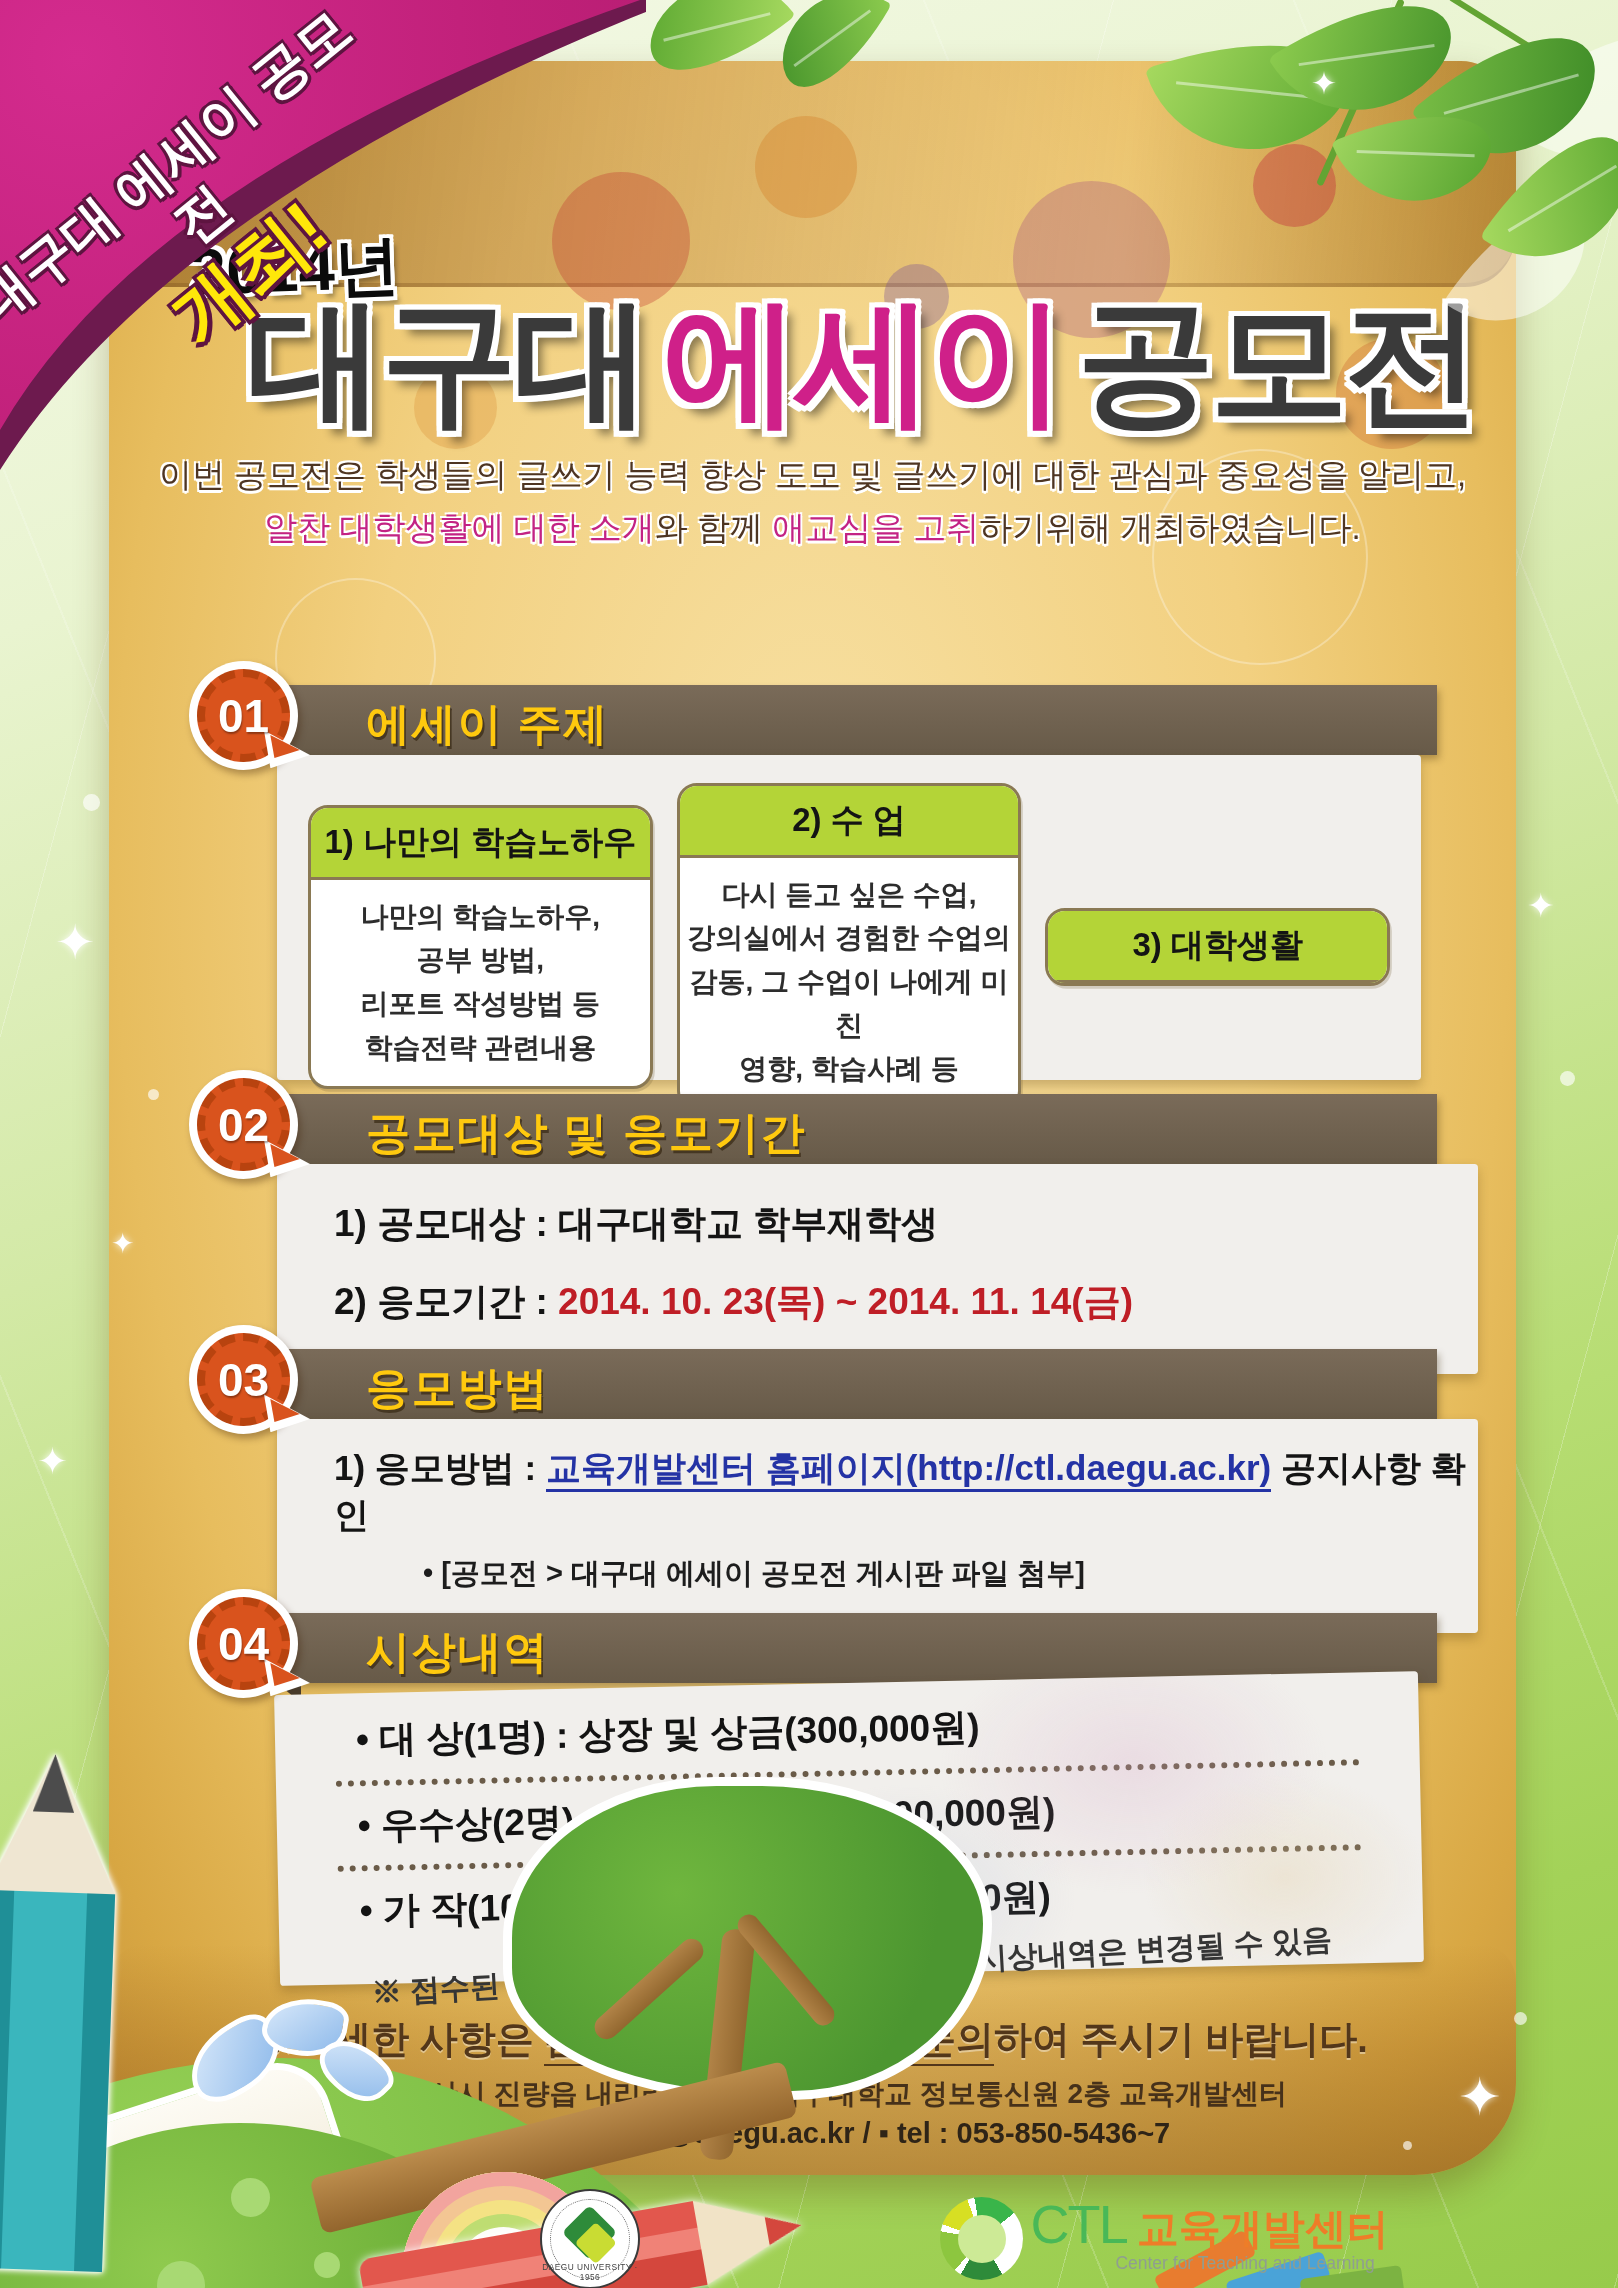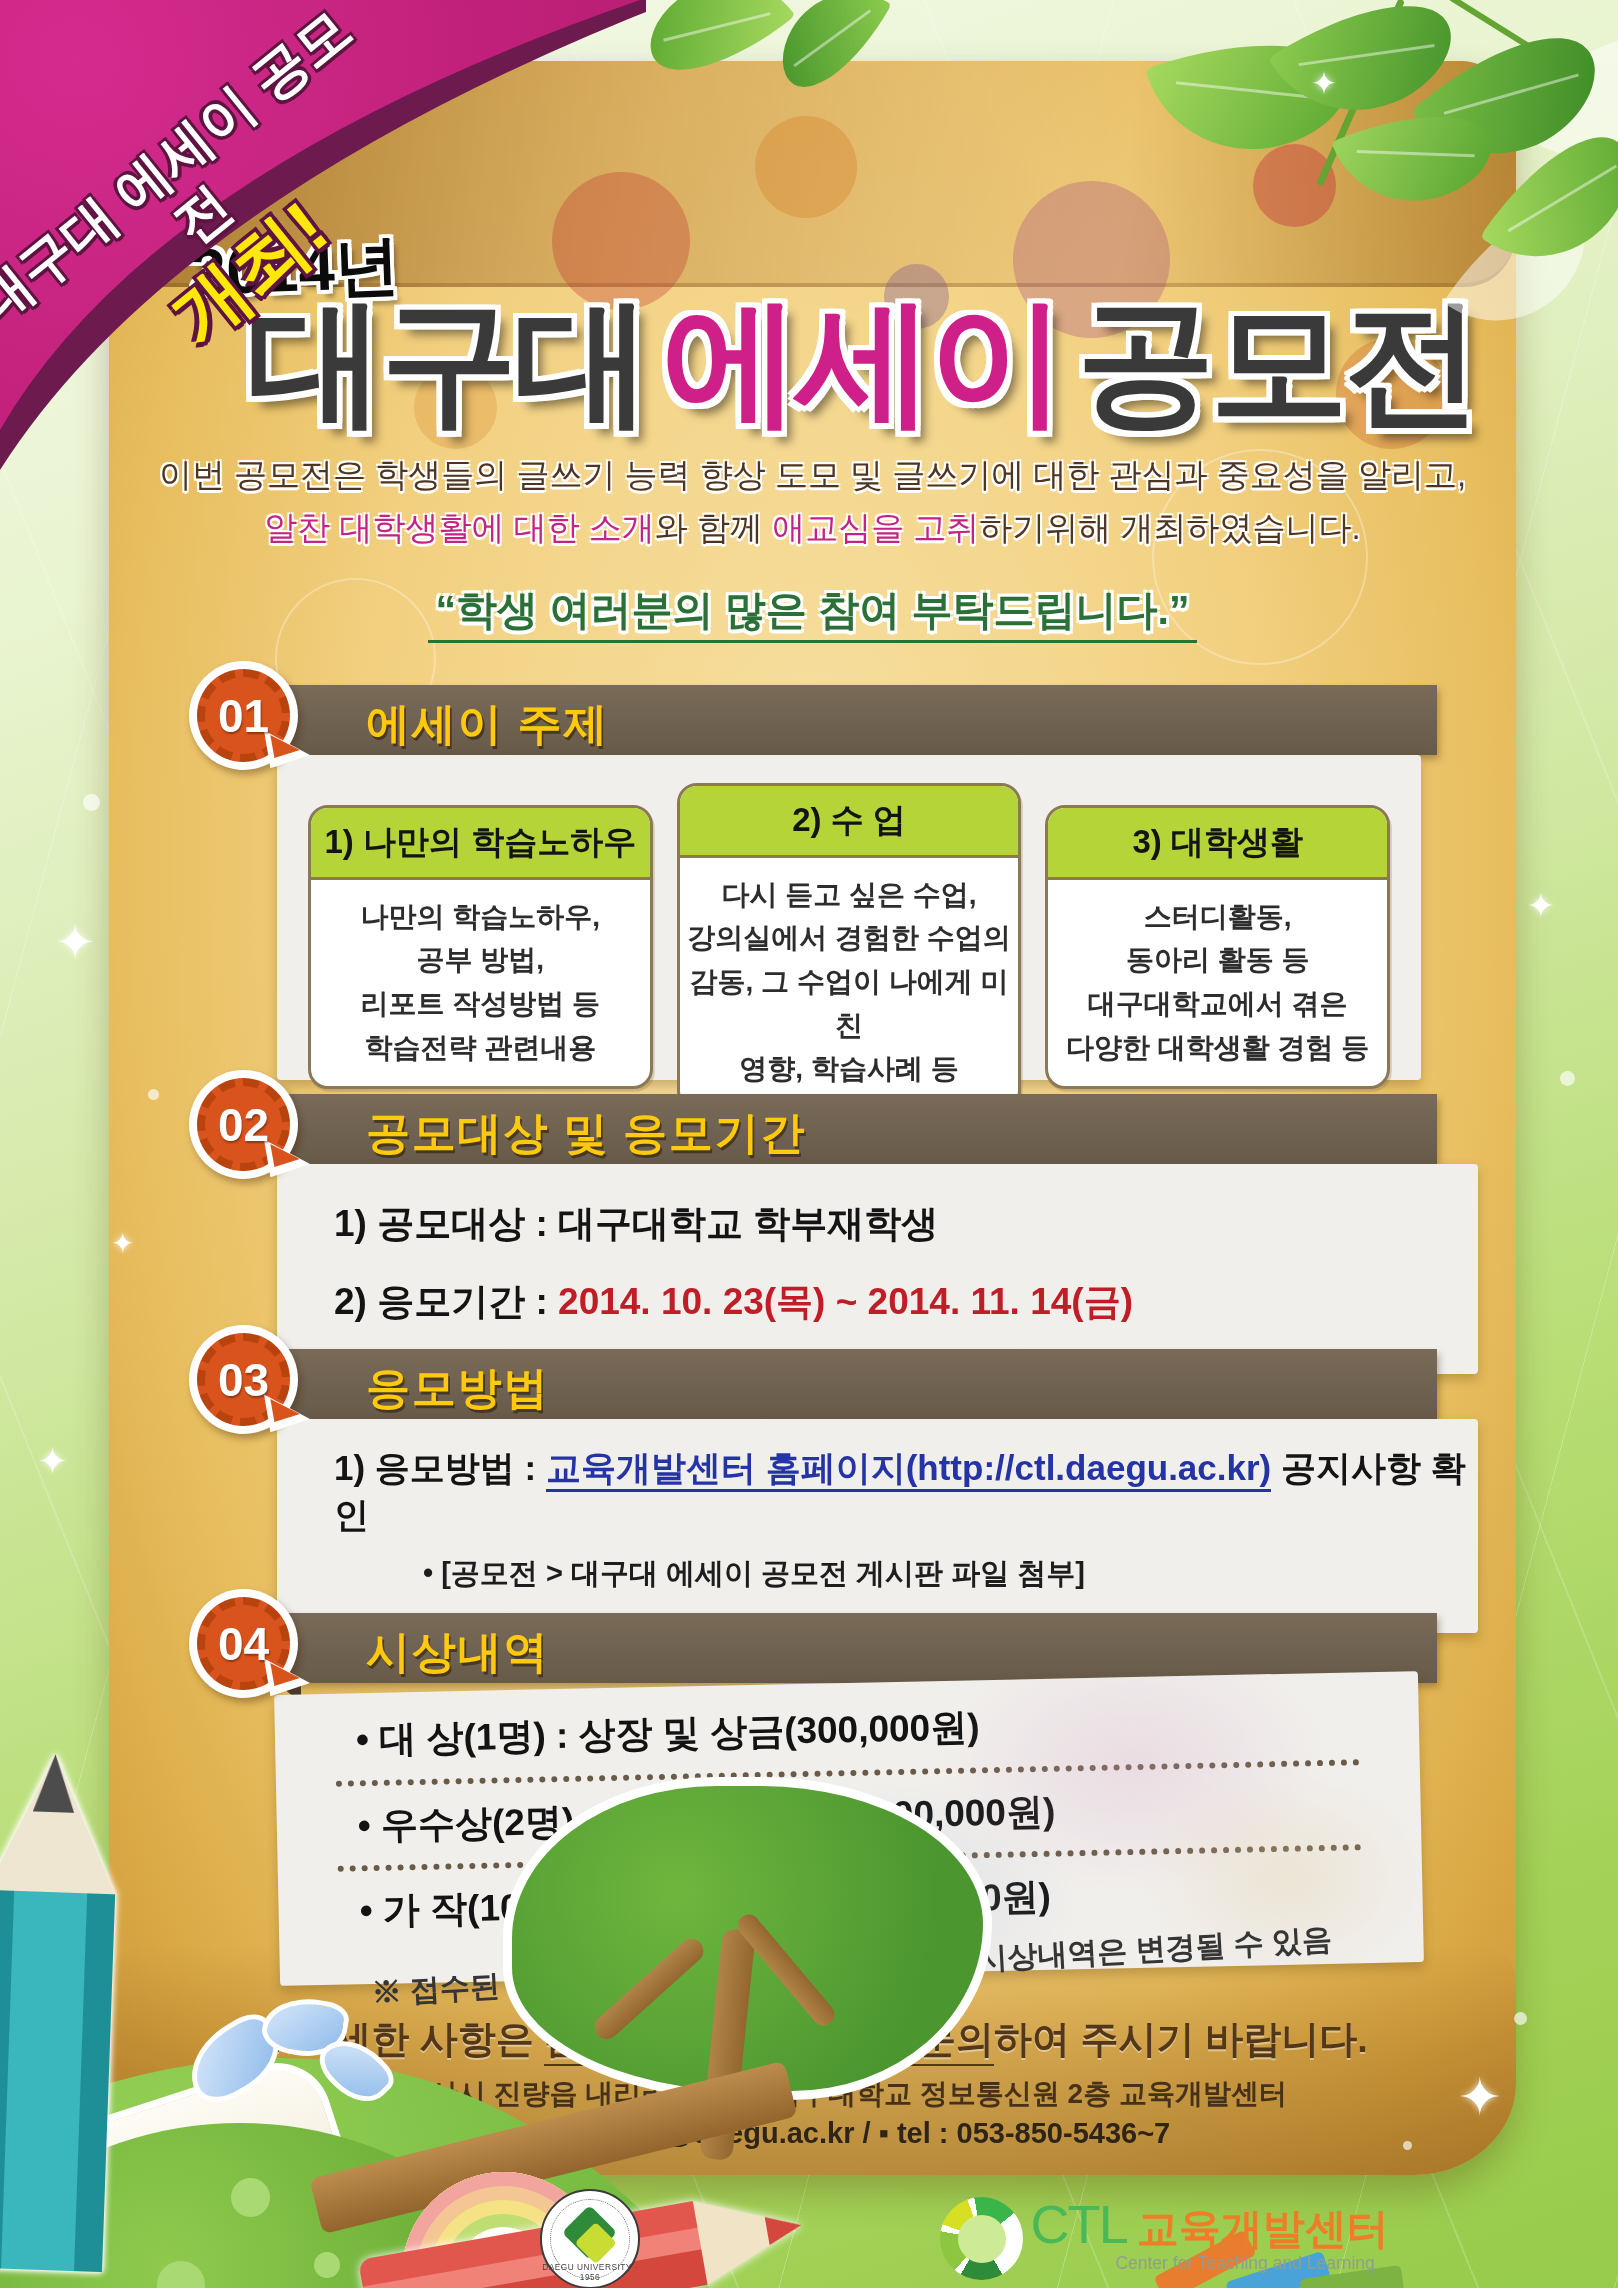--- a/index.html
+++ b/index.html
@@ -196,21 +196,20 @@
       <span class="t-dark">대구대</span>
       <span class="t-mag">에세이</span>
       <span class="t-dark">공모전</span>
     </div>
 
     <div class="intro">
       <span>이번 공모전은 학생들의 글쓰기 능력 향상 도모 및 글쓰기에 대한 관심과 중요성을 알리고,</span><br>
       <span class="mag">알찬 대학생활에 대한 소개</span><span>와 함께 </span><span class="mag">애교심을 고취</span><span>하기위해 개최하였습니다.</span>
     </div>
 
-    <div class="quote"><span>“학생 여러분의 많은 참여 부탁드립니다.”</span></div>
 
     <div class="section" style="top:624px;">
       <div class="sec-bar">
         <div class="badge">
           <div class="burst"></div>
           <div class="burst-tail"></div>
           <div class="burst-tail-in"></div>
           <div class="num">01</div>
         </div>
         <div class="sec-title">에세이 주제</div>
@@ -230,26 +229,20 @@
             <div class="card-h">2) 수  업</div>
             <div class="card-b">
               <span>다시 듣고 싶은 수업,</span>
               <span>강의실에서 경험한 수업의</span>
               <span>감동, 그 수업이 나에게 미친</span>
               <span>영향, 학습사례 등</span>
             </div>
           </div>
           <div class="card">
             <div class="card-h">3) 대학생활</div>
-            <div class="card-b">
-              <span>스터디활동,</span>
-              <span>동아리 활동 등</span>
-              <span>대구대학교에서 겪은</span>
-              <span>다양한 대학생활 경험 등</span>
-            </div>
           </div>
         </div>
       </div>
     </div>
 
     <div class="section" style="top:1033px;">
       <div class="sec-bar">
         <div class="badge">
           <div class="burst"></div>
           <div class="burst-tail"></div>

